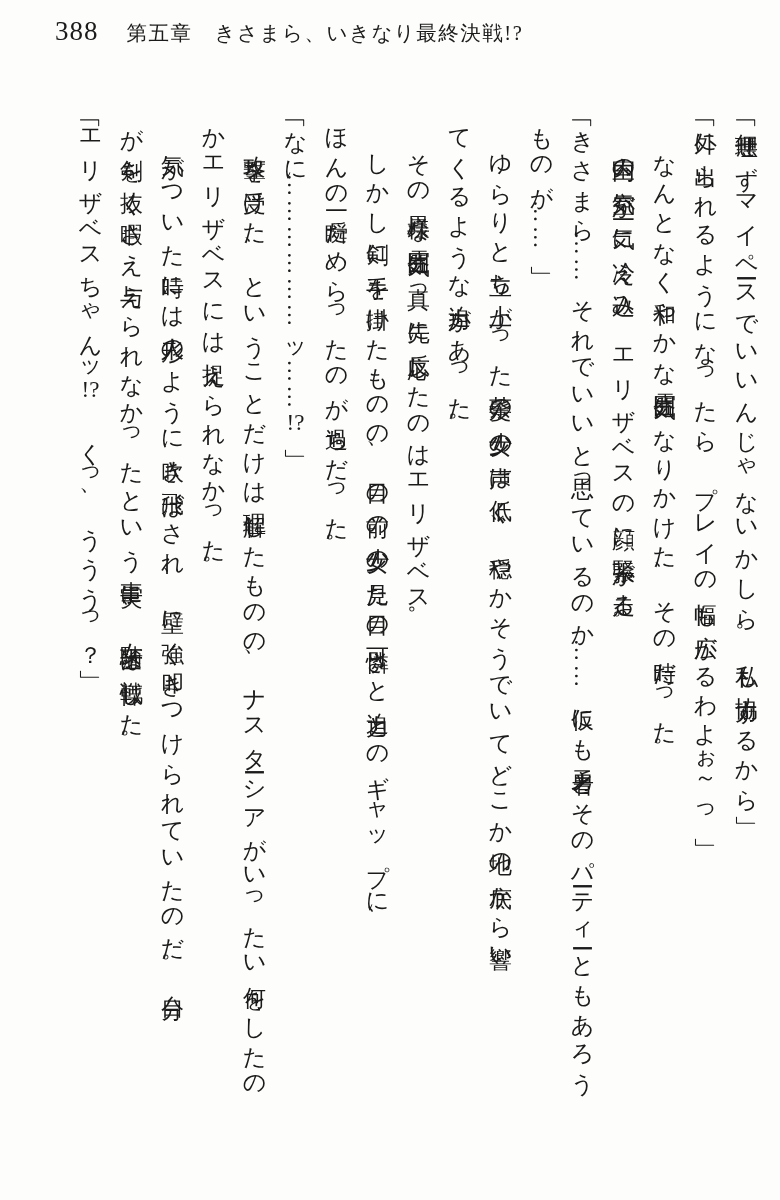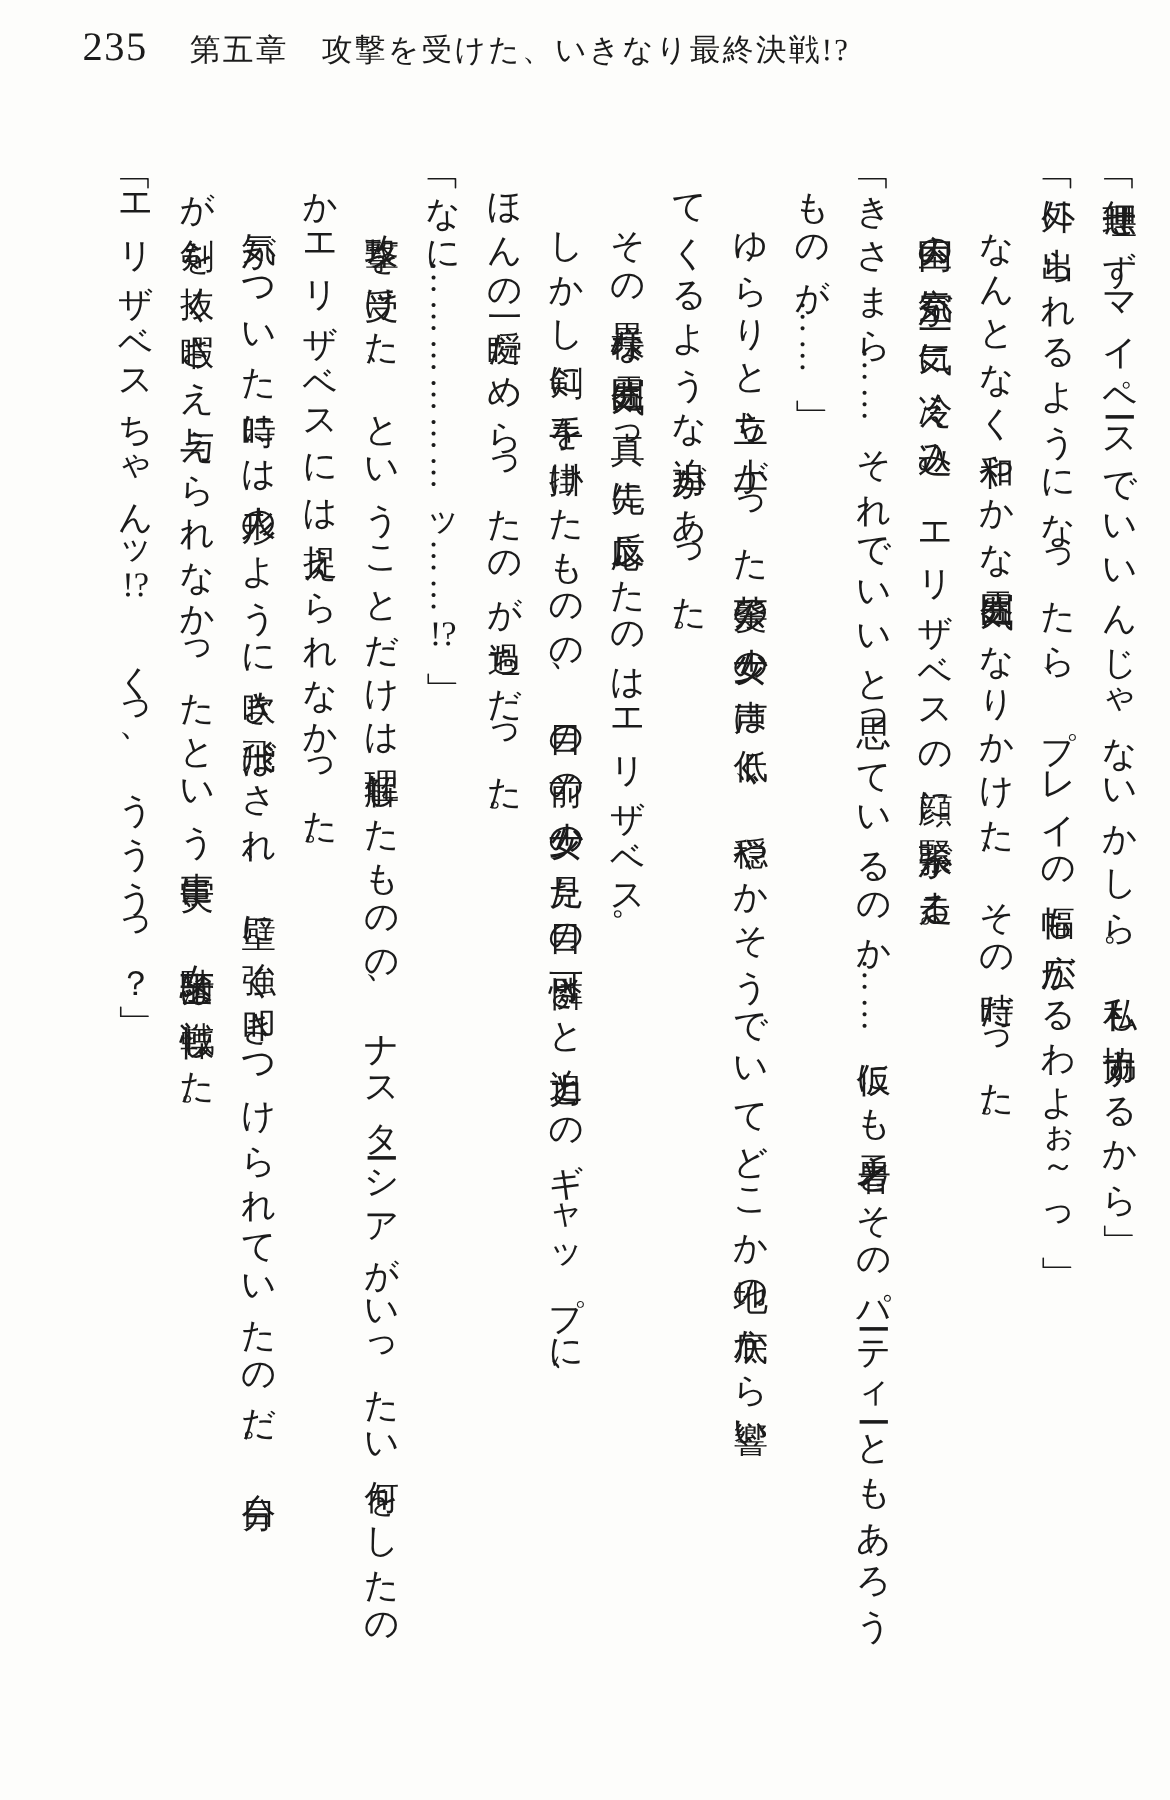--- a/index.html
+++ b/index.html
@@ -58,22 +58,22 @@
   .tcy {
     text-combine-upright: all;
     -webkit-text-combine: horizontal;
     letter-spacing: 0;
   }
 </style>
 </head>
 <body>
 
 <div class="running-head">
-  <span class="page-number">235</span>
-  <span class="chapter-title">第五章　攻撃を受けた、いきなり最終決戦!?</span>
+  <span class="page-number">388</span>
+  <span class="chapter-title">第五章　きさまら、いきなり最終決戦!?</span>
 </div>
 
 <div class="text-body">
     <p class="text-line">「無理せずマイペースでいいんじゃないかしら。私も協力するから」</p>
     <p class="text-line">「外に出られるようになったら、プレイの幅も広がるわよぉ～っ」</p>
     <p class="text-line indent">なんとなく和やかな雰囲気になりかけた、その時だった。</p>
     <p class="text-line indent">室内の空気が一気に冷え込み、エリザベスの顔に緊張が走る。</p>
     <p class="text-line">「きさまら……それでいいと思っているのか……仮にも勇者とそのパーティーともあろう</p>
     <p class="text-line">ものが……」</p>
     <p class="text-line indent">ゆらりと立ち上がった茶髪の少女の声は低く、穏やかそうでいてどこか地の底から響い</p>

